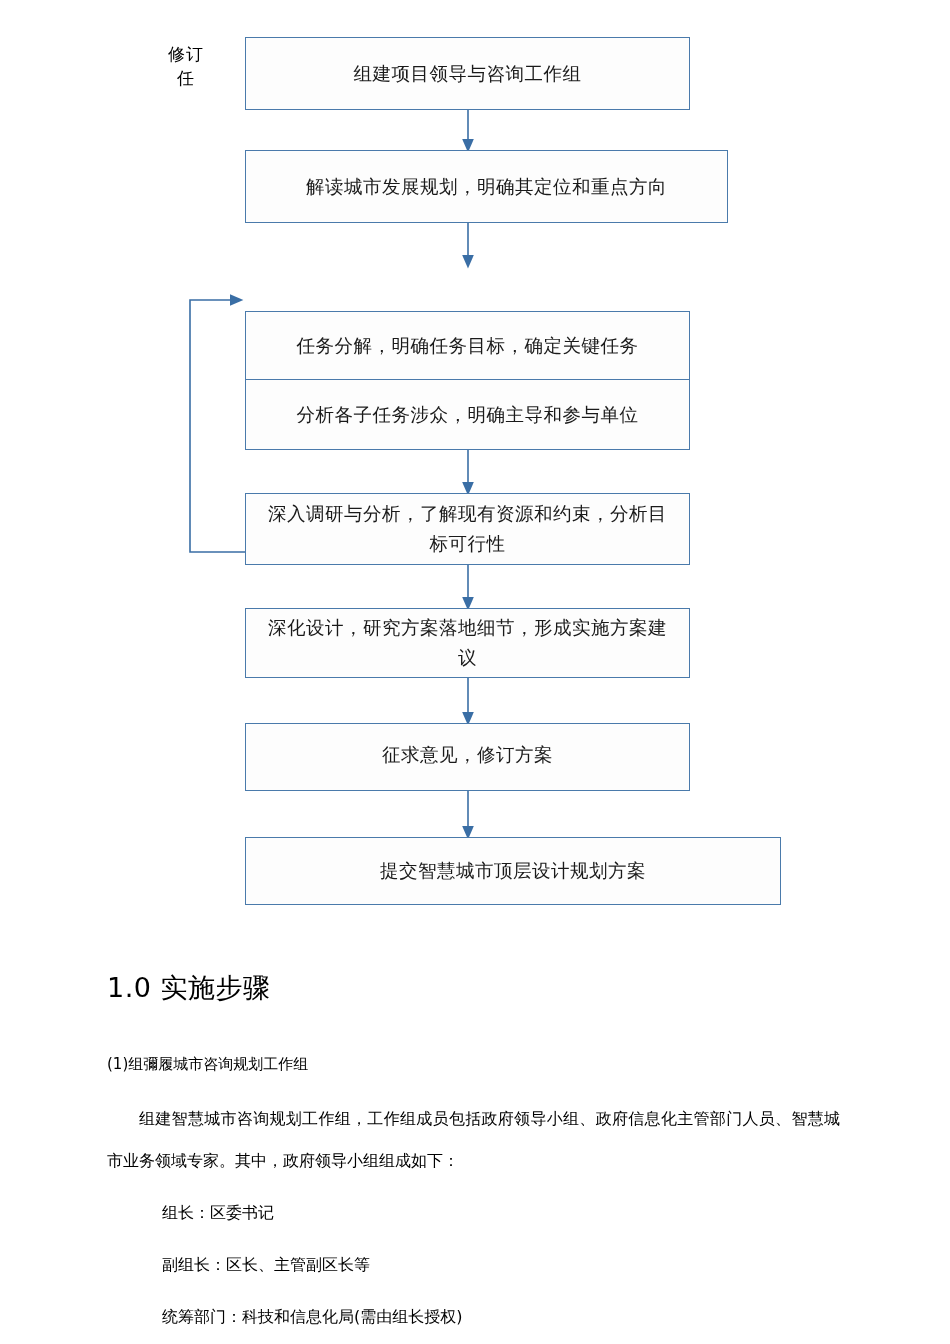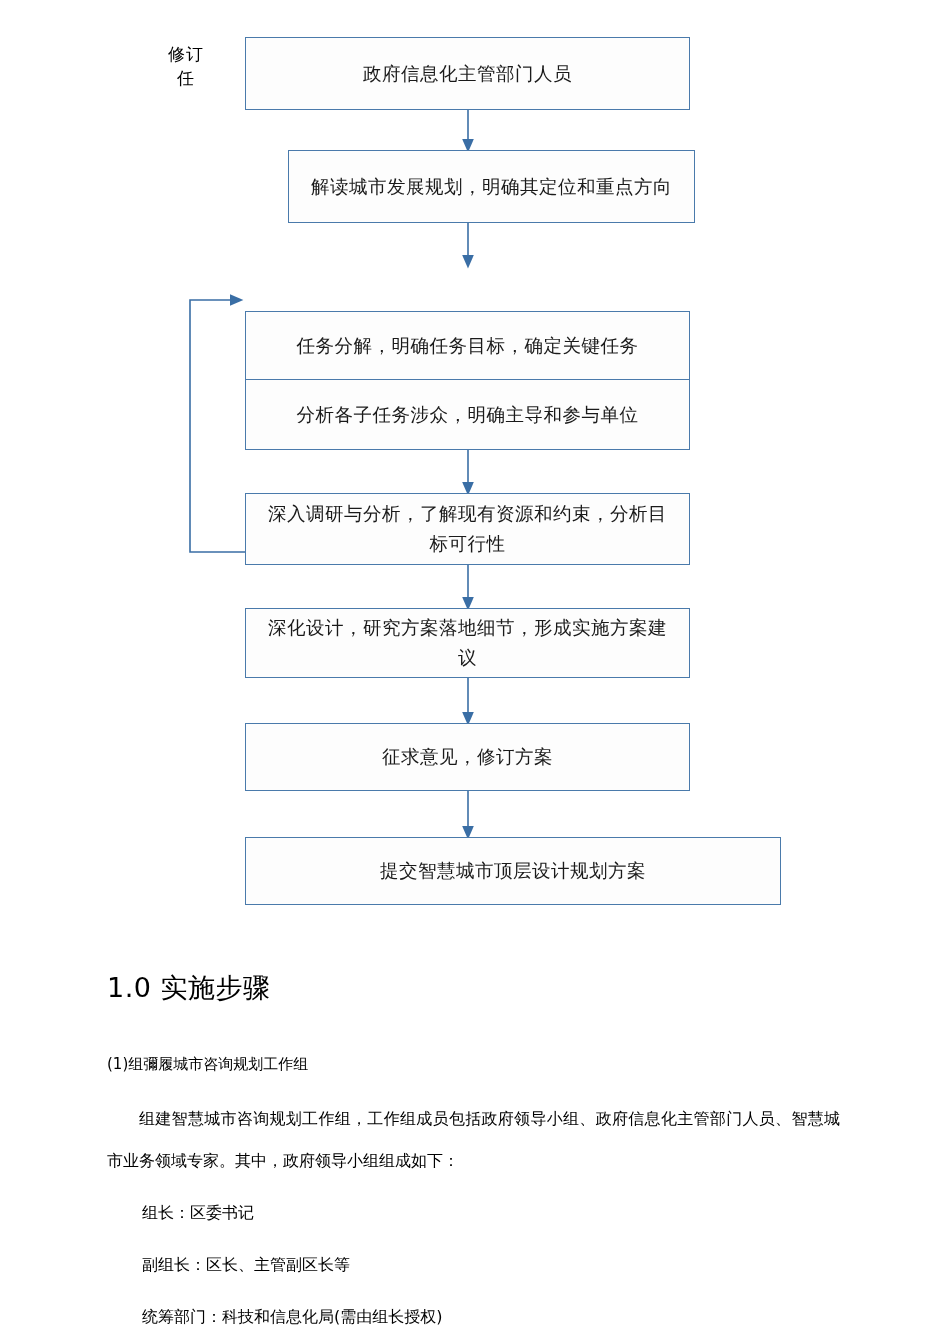--- a/index.html
+++ b/index.html
@@ -108,20 +108,21 @@
     color: #000;
     text-align: justify;
     text-indent: 32px;
   }
   .list-line {
     padding: 10px 1px 0 142px;
     font-family: "DejaVu Sans", "Liberation Sans", sans-serif;
     font-size: 16px;
     line-height: 42px;
     color: #000;
+    margin-left: 20px;
   }
 </style>
 </head>
 <body>
 
 <div id="flowchart">
 
   <div class="side-label">修订
 任</div>
 
@@ -150,44 +151,44 @@
 
       <line x1="468" y1="678" x2="468" y2="719" marker-end="url(#ah)"></line>
 
       <line x1="468" y1="791" x2="468" y2="833" marker-end="url(#ah)"></line>
 
       <path d="M245,552 L190,552 L190,300 L237,300" marker-end="url(#ahr)"></path>
     </g>
   </svg>
 
   <div class="node" style="left:245px; top:37px;  width:445px; height:73px;">
-    <span class="node-text">政府信息化主管部门人员</span>
-  </div>
-
-  <div class="node" style="left:245px; top:150px; width:407px; height:73px;margin-left:43px;">
+    <span class="node-text">组建项目领导与咨询工作组</span>
+  </div>
+
+  <div class="node" style="left:245px; top:150px; width:483px; height:73px;">
     <span class="node-text">解读城市发展规划，明确其定位和重点方向</span>
   </div>
 
   <div class="node" style="left:245px; top:266px; width:445px; height:70px;margin-top:45px;">
     <span class="node-text">任务分解，明确任务目标，确定关键任务</span>
   </div>
 
   <div class="node" style="left:245px; top:379px; width:445px; height:71px;text-align:center;">
     <span class="node-text">分析各子任务涉众，明确主导和参与单位</span>
   </div>
 
   <div class="node" style="left:245px; top:493px; width:445px; height:72px;">
     <span class="node-text">深入调研与分析，了解现有资源和约束，分析目标可行性</span>
   </div>
 
   <div class="node" style="left:245px; top:608px; width:445px; height:70px;">
     <span class="node-text">深化设计，研究方案落地细节，形成实施方案建议</span>
   </div>
 
-  <div class="node" style="left:245px; top:723px; width:445px; height:68px;">
+  <div class="node" style="left:245px; top:723px; width:445px; height:68px;font-family:Liberation Mono, monospace;">
     <span class="node-text">征求意见，修订方案</span>
   </div>
 
   <div class="node" style="left:245px; top:837px; width:536px; height:68px;">
     <span class="node-text">提交智慧城市顶层设计规划方案</span>
   </div>
 
 </div>
 
 <div id="doc">

